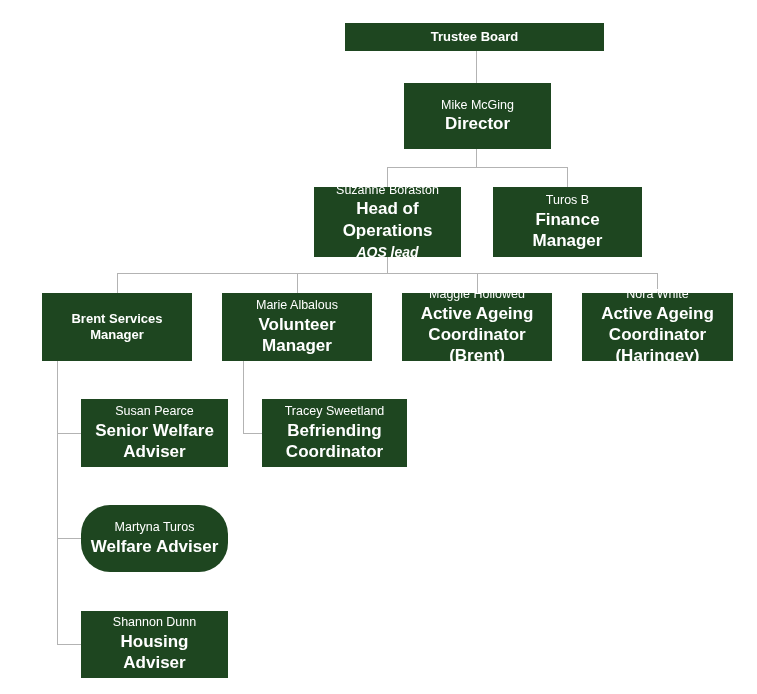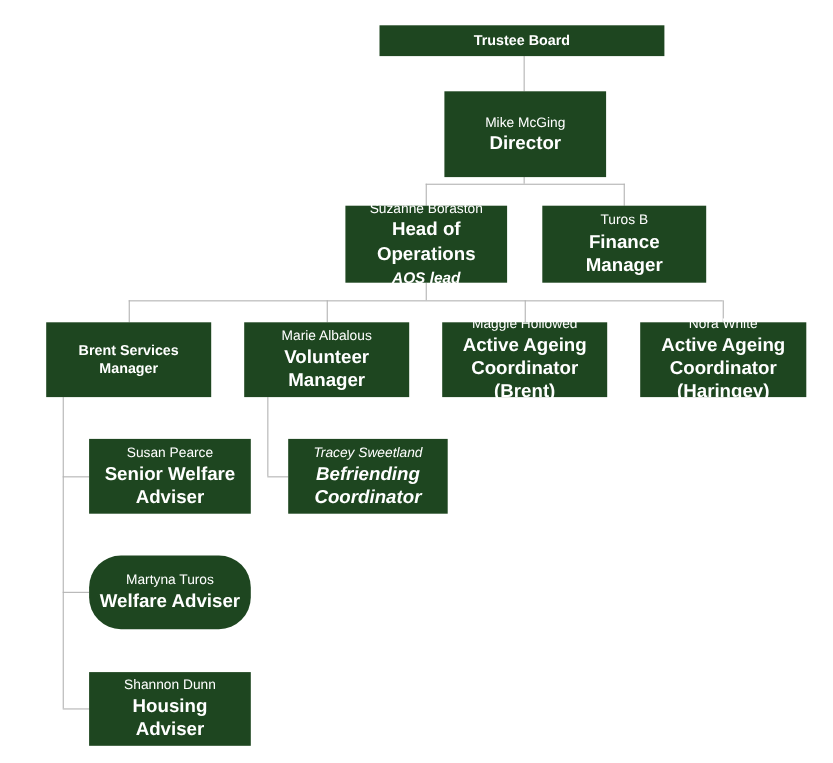--- a/index.html
+++ b/index.html
@@ -84,21 +84,21 @@
   <div class="connector h" style="left:57px; top:538px; width:24px;"></div>
   <div class="connector h" style="left:57px; top:644px; width:24px;"></div>
 
   <div class="connector v" style="left:243px; top:361px; height:72px;"></div>
   <div class="connector h" style="left:243px; top:433px; width:19px;"></div>
 
   <div class="node titleonly" style="left:345px; top:23px; width:259px; height:28px;">
     <span class="title">Trustee Board</span>
   </div>
 
-  <div class="node" style="left:404px; top:83px; width:147px; height:78px;">
+  <div class="node" style="left:404px; top:83px; width:147px; height:66px;">
     <span class="name">Mike McGing</span>
     <span class="title">Director</span>
   </div>
 
   <div class="node" style="left:314px; top:187px; width:147px; height:70px;">
     <span class="name">Suzanne Boraston</span>
     <span class="title">Head of Operations</span>
     <span class="sub">AQS lead</span>
   </div>
 
@@ -124,21 +124,21 @@
   <div class="node" style="left:582px; top:293px; width:151px; height:68px;">
     <span class="name">Nóra White</span>
     <span class="title">Active Ageing Coordinator (Haringey)</span>
   </div>
 
   <div class="node" style="left:81px; top:399px; width:147px; height:68px;">
     <span class="name">Susan Pearce</span>
     <span class="title">Senior Welfare Adviser</span>
   </div>
 
-  <div class="node" style="left:262px; top:399px; width:145px; height:68px;font-style:italic;">
+  <div class="node" style="left:262px; top:399px; width:145px; height:68px;">
     <span class="name">Tracey Sweetland</span>
     <span class="title">Befriending Coordinator</span>
   </div>
 
   <div class="node" style="left:81px; top:505px; width:147px; height:67px;border-radius:29px;">
     <span class="name">Martyna Turos</span>
     <span class="title">Welfare Adviser</span>
   </div>
 
   <div class="node" style="left:81px; top:611px; width:147px; height:67px;">

